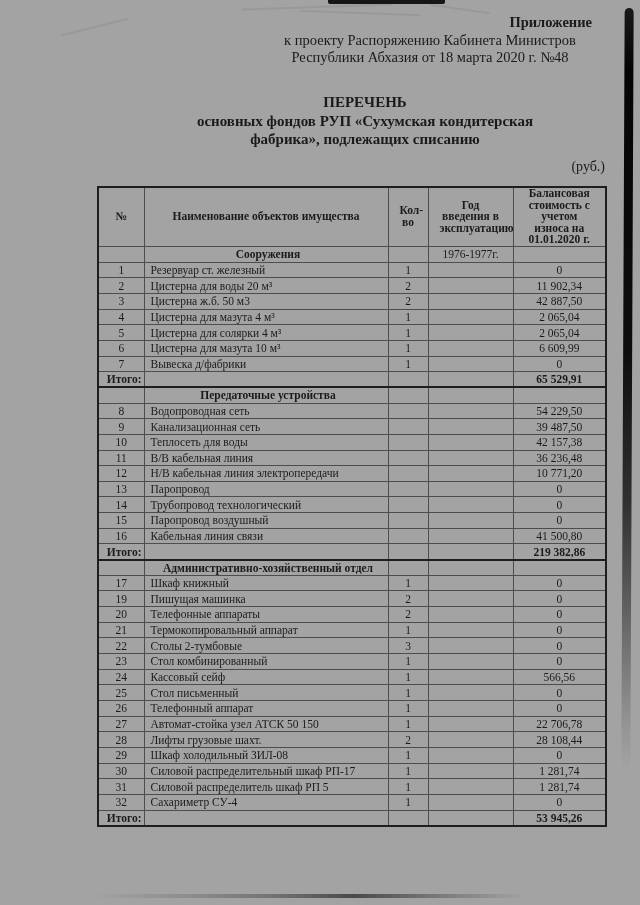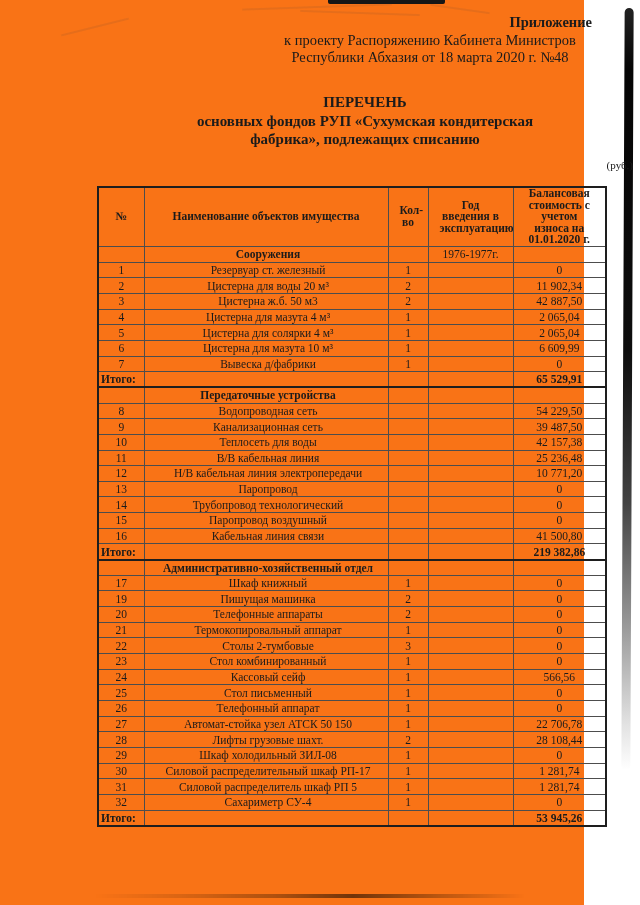--- a/index.html
+++ b/index.html
@@ -1,18 +1,18 @@
 <!DOCTYPE html>
 <html><head>
 <meta charset="utf-8">
 <style>
   * { margin:0; padding:0; box-sizing:border-box; }
   html,body { width:640px; height:905px; overflow:hidden; }
   body { font-family:"Liberation Serif","DejaVu Serif",serif; background:#ffffff; color:#1b1b1b; }
-  .page { position:relative; width:584px; height:905px; background:#f97316; }
+  .page { position:relative; width:640px; height:905px; background:#a3a3a3; }
 
   
   .art-topbar { position:absolute; left:328px; top:0; width:117px; height:4px; background:#161616; border-radius:0 0 2px 2px; }
   .scrawl { position:absolute; background:rgba(60,60,60,0.10); filter:blur(0.6px); border-radius:2px; }
   .s1 { left:242px; top:6px; width:150px; height:2px; transform:rotate(-2deg); }
   .s2 { left:300px; top:12px; width:120px; height:2px; transform:rotate(2deg); }
   .s3 { left:430px; top:8px; width:60px; height:2px; transform:rotate(8deg); }
   .s4 { left:60px; top:26px; width:70px; height:2px; transform:rotate(-14deg); }
   .art-rightline { position:absolute; left:623px; top:8px; width:9px; height:762px; border-radius:5px; transform:rotate(0.25deg);
       background:linear-gradient(180deg, rgba(10,10,10,0.9) 0%, #050505 8%, #0d0d0d 45%, rgba(20,20,20,0.8) 65%, rgba(40,40,40,0.45) 82%, rgba(60,60,60,0.15) 94%, transparent 100%); }
@@ -20,38 +20,38 @@
       background:linear-gradient(90deg, transparent 0%, rgba(0,0,0,0.12) 20%, rgba(0,0,0,0.30) 42%, rgba(0,0,0,0.55) 60%, rgba(0,0,0,0.25) 80%, transparent 100%); }
 
   
   .doc-header { position:absolute; left:268px; top:14px; width:324px; font-size:14.5px; line-height:17.6px; }
   .hdr-annex { text-align:right; font-weight:bold; }
   .hdr-line { text-align:center; }
 
   
   .doc-title { position:absolute; left:100px; top:93px; width:530px; text-align:center; font-weight:bold; font-size:15px; line-height:18.6px; }
 
-  .currency-note { position:absolute; left:528px; top:159px; width:105px; text-align:right; font-size:11px; }
+  .currency-note { position:absolute; left:500px; top:159px; width:105px; text-align:right; font-size:14px; }
 
   
   .asset-table { position:absolute; left:97px; top:186px; width:508px; border-collapse:collapse; table-layout:fixed;
       font-size:11.5px; border:2px solid #1e1e1e; }
   .asset-table th, .asset-table td { border:1px solid #4d4d4d; overflow:hidden; }
   .asset-table thead tr { height:54px; }
   .asset-table th { font-weight:bold; text-align:center; vertical-align:middle; line-height:11.6px; padding:0 11px; font-size:11.5px; }
   .asset-table tbody tr { height:15.66px; }
   .asset-table td { padding:0 2px; vertical-align:middle; line-height:12px; white-space:nowrap; }
   td.c-num  { text-align:center; }
-  td.c-name { text-align:center; padding-left:6px; }
+  td.c-name { text-align:left; padding-left:6px; }
   td.c-qty  { text-align:center; }
   td.c-year { text-align:center; }
   td.c-val  { text-align:center; }
   tr.section td.c-name { text-align:center; font-weight:bold; }
   tr.total td { border-top:1px solid #2a2a2a; border-bottom:2px solid #1e1e1e; }
-  tr.total td.c-num { font-weight:bold; text-align:left; padding-left:2px; overflow:visible; }
+  tr.total td.c-num { font-weight:bold; text-align:right; padding-left:2px; overflow:visible; }
   tr.total td.c-val { font-weight:bold; }
 </style>
 </head>
 <body>
 
 <div class="page">
 
   <div class="art-topbar"></div>
   <div class="scrawl s1"></div>
   <div class="scrawl s2"></div>
@@ -181,21 +181,21 @@
           <td class="c-name">Теплосеть для воды</td>
           <td class="c-qty"></td>
           <td class="c-year"></td>
           <td class="c-val">42 157,38</td>
         </tr>
         <tr class="item">
           <td class="c-num">11</td>
           <td class="c-name">В/В кабельная линия</td>
           <td class="c-qty"></td>
           <td class="c-year"></td>
-          <td class="c-val">25 236,48</td>
+          <td class="c-val">36 236,48</td>
         </tr>
         <tr class="item">
           <td class="c-num">12</td>
           <td class="c-name">Н/В кабельная линия электропередачи</td>
           <td class="c-qty"></td>
           <td class="c-year"></td>
           <td class="c-val">10 771,20</td>
         </tr>
         <tr class="item">
           <td class="c-num">13</td>

